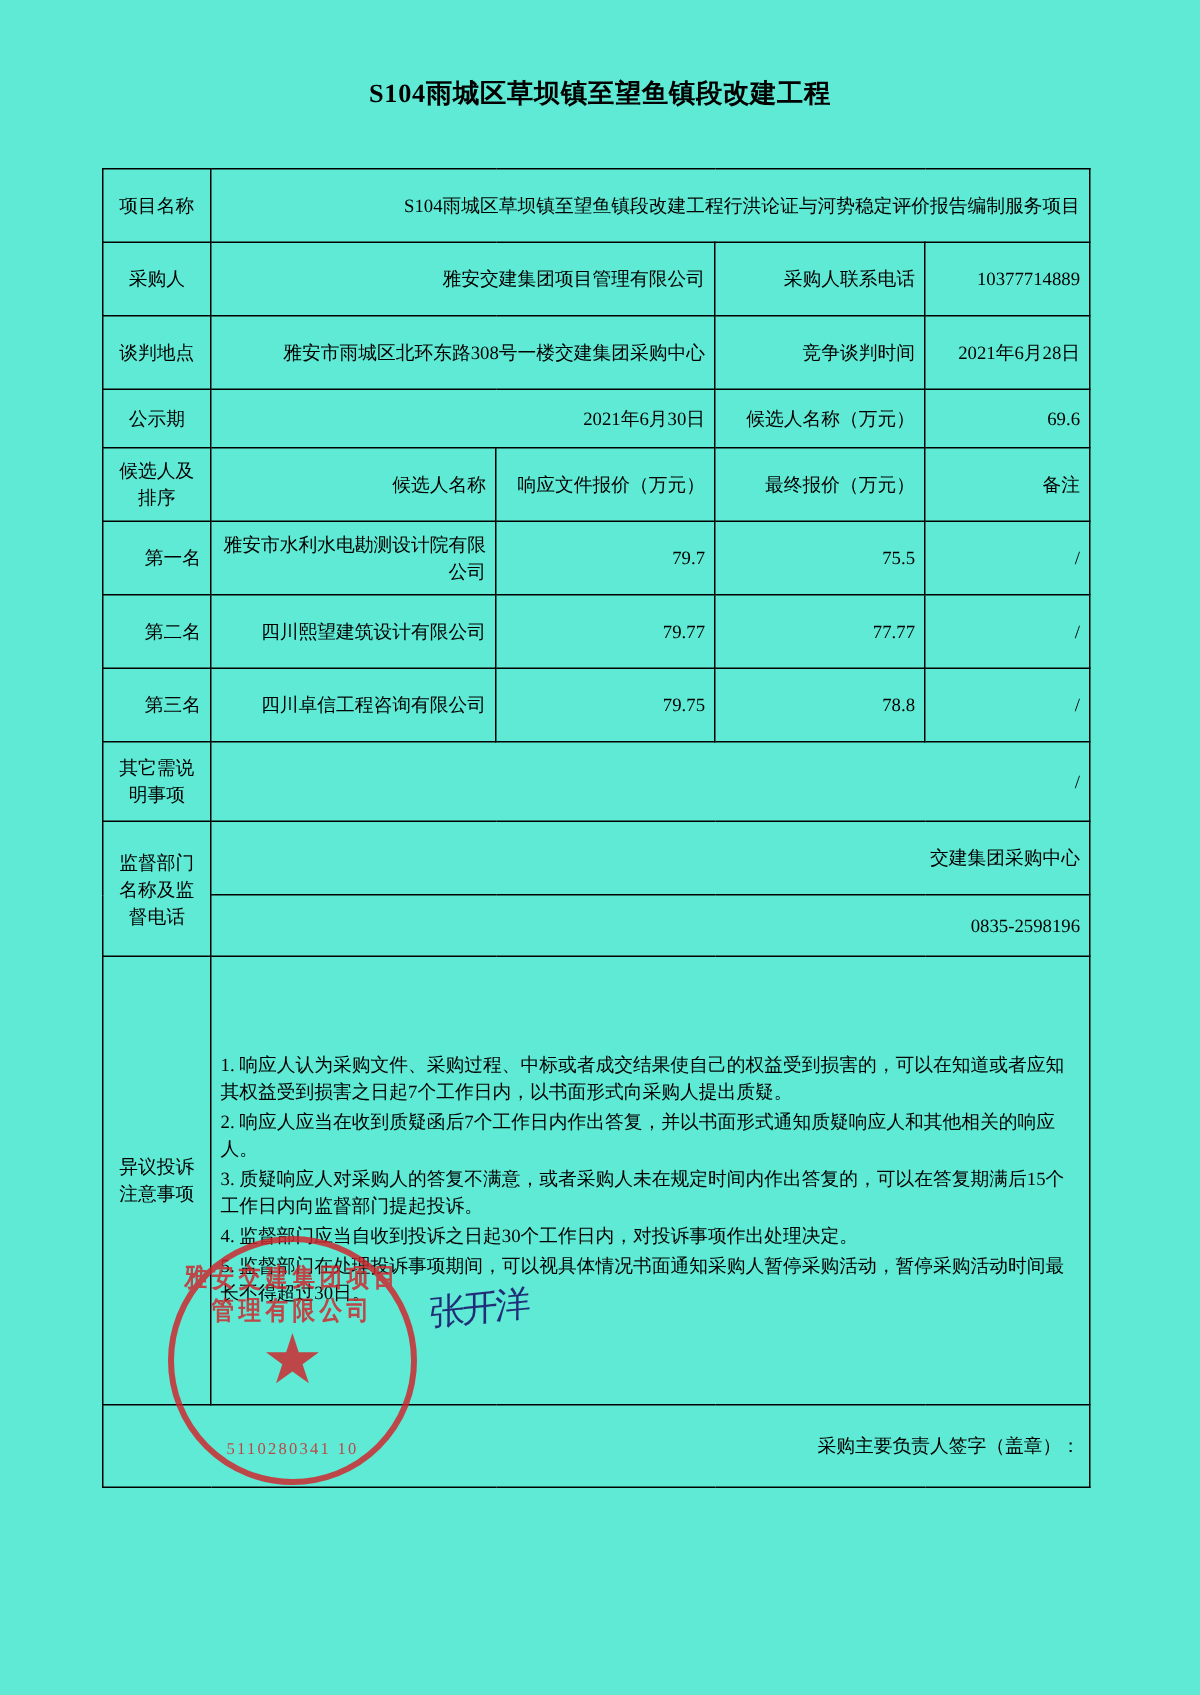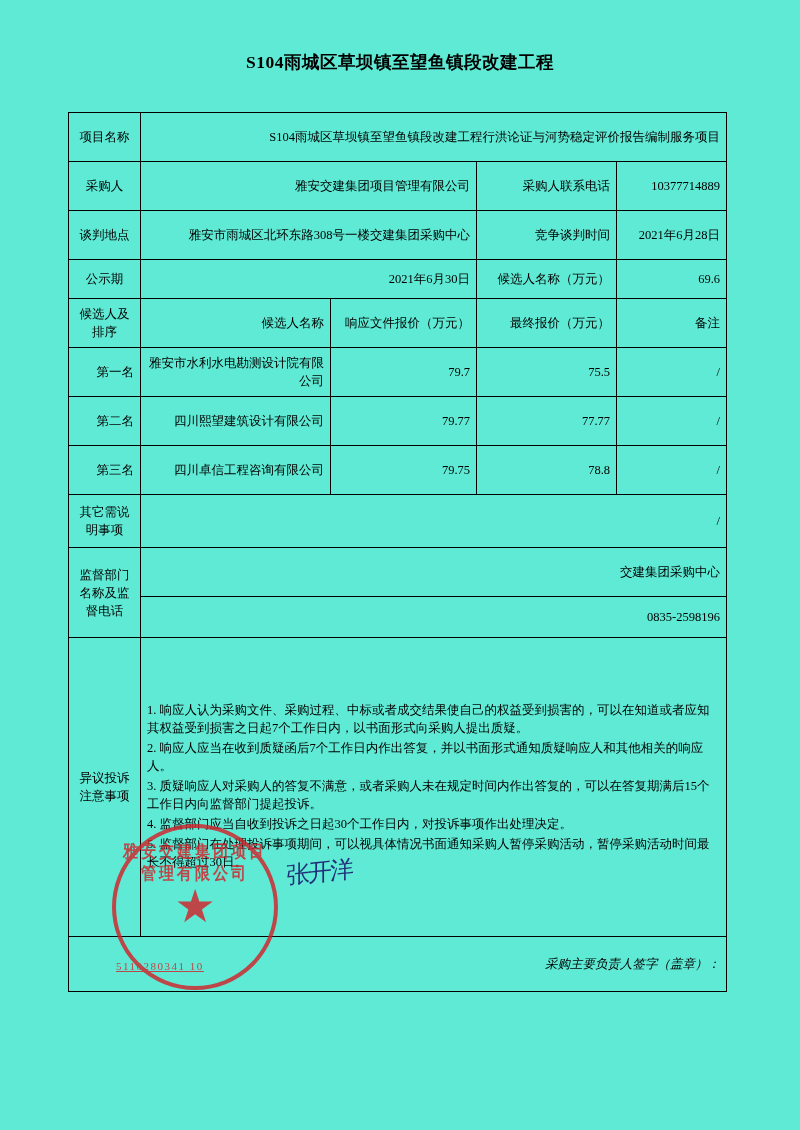--- a/index.html
+++ b/index.html
@@ -70,21 +70,20 @@
     margin: 0 0 2px 0;
   }
   .notes-label {
     text-align: center;
     vertical-align: middle;
     white-space: pre-line;
     line-height: 19px;
   }
   .sign-row td {
     height: 46px;
-    font-style: italic;
   }
   
   .seal {
     position: absolute;
     left: 112px;
     top: 824px;
     width: 158px;
     height: 158px;
     border-radius: 50%;
     border: 4px solid #d2232a;
@@ -116,25 +115,24 @@
     font-size: 15px;
     font-weight: bold;
     letter-spacing: 3px;
     transform: scaleY(1.15);
   }
   .seal-text-bottom {
     position: absolute;
     left: 0;
     bottom: 14px;
     width: 100%;
-    text-align: left;
+    text-align: center;
     color: #d2232a;
     font-size: 11px;
     letter-spacing: 1.5px;
-    text-decoration: underline;
   }
   .signature {
     position: absolute;
     left: 286px;
     top: 856px;
     font-size: 24px;
     color: #1a1a6e;
     font-family: "Liberation Serif", serif;
     transform: rotate(-6deg) skewX(-6deg);
     opacity: 0.9;

